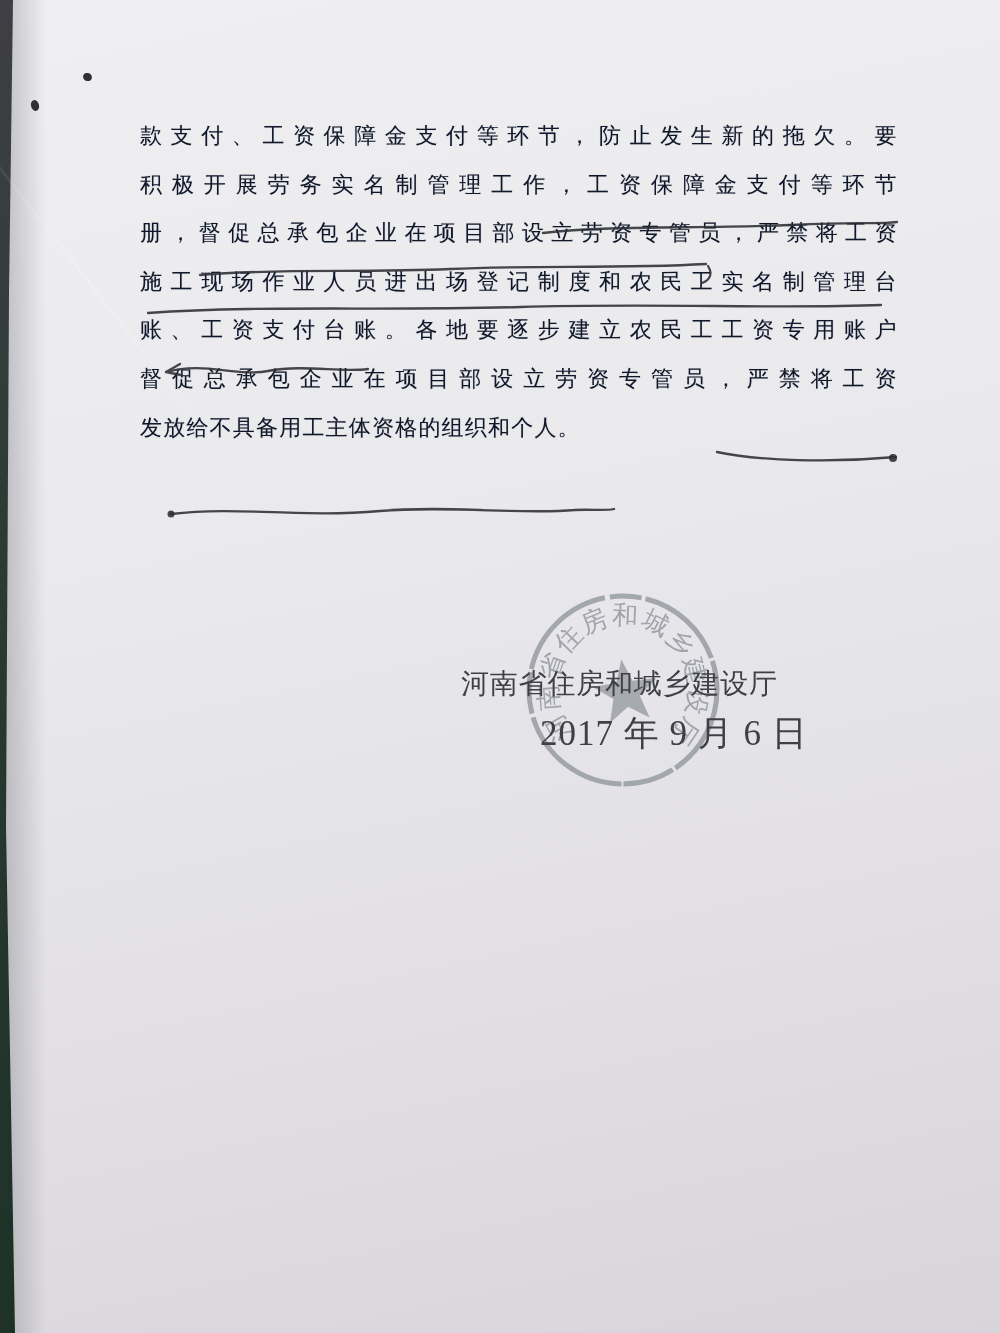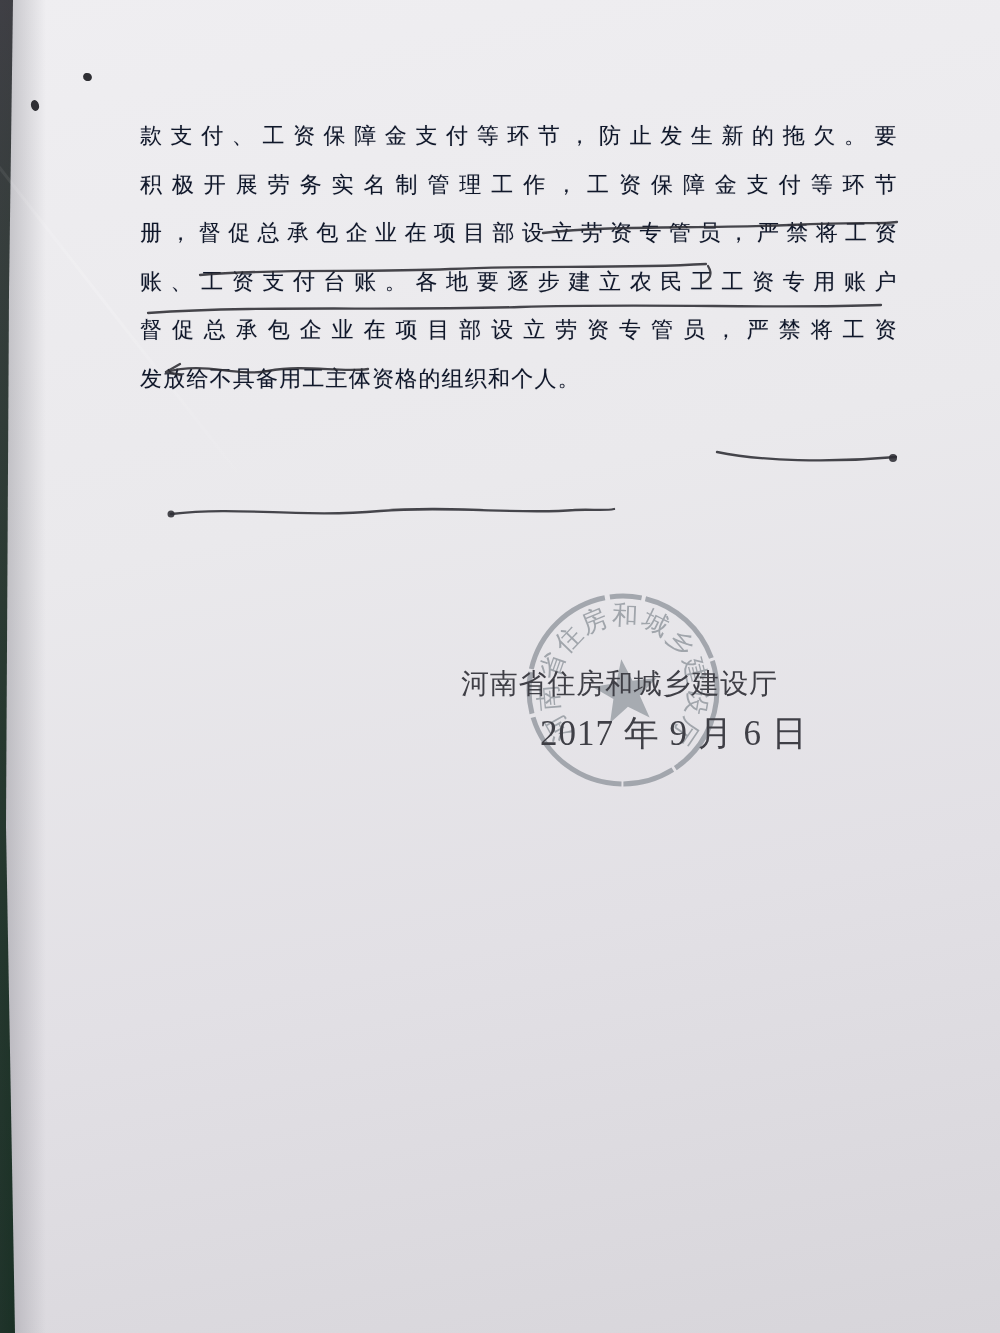--- a/index.html
+++ b/index.html
@@ -54,20 +54,21 @@
 <div class="paper"></div>
 <div class="edge-shade"></div>
 <div class="crease"></div>
 <div class="speck a"></div>
 <div class="speck b"></div>
 
 <div class="text-block">
   <div class="line">款支付、工资保障金支付等环节，防止发生新的拖欠。要</div>
   <div class="line">积极开展劳务实名制管理工作，工资保障金支付等环节</div>
   <div class="line">册，督促总承包企业在项目部设立劳资专管员，严禁将工资</div>
+  <div class="line">施工现场作业人员进出场登记制度和农民工实名制管理台</div>
   <div class="line">账、工资支付台账。各地要逐步建立农民工工资专用账户</div>
   <div class="line">督促总承包企业在项目部设立劳资专管员，严禁将工资</div>
   <div class="line short">发放给不具备用工主体资格的组织和个人。</div>
 </div>
 
 <svg class="ink-overlay" width="1000" height="1333" viewBox="0 0 1000 1333">
   <g stroke="#2e2e34" stroke-width="2.3" fill="none" stroke-linecap="round" opacity="0.88">
     <path d="M543,233 C610,225 700,229 790,225 S870,225 897,222"></path>
     <path d="M200,275 C280,268 360,273 450,269 C530,265 620,269 706,264"></path>
     <path d="M708,266 c5,8 2,14 -6,17"></path>

